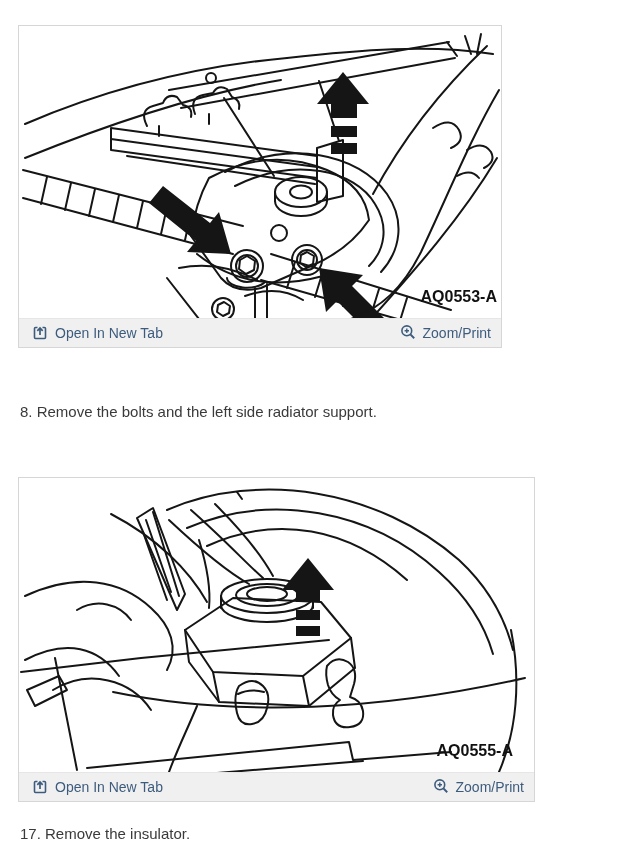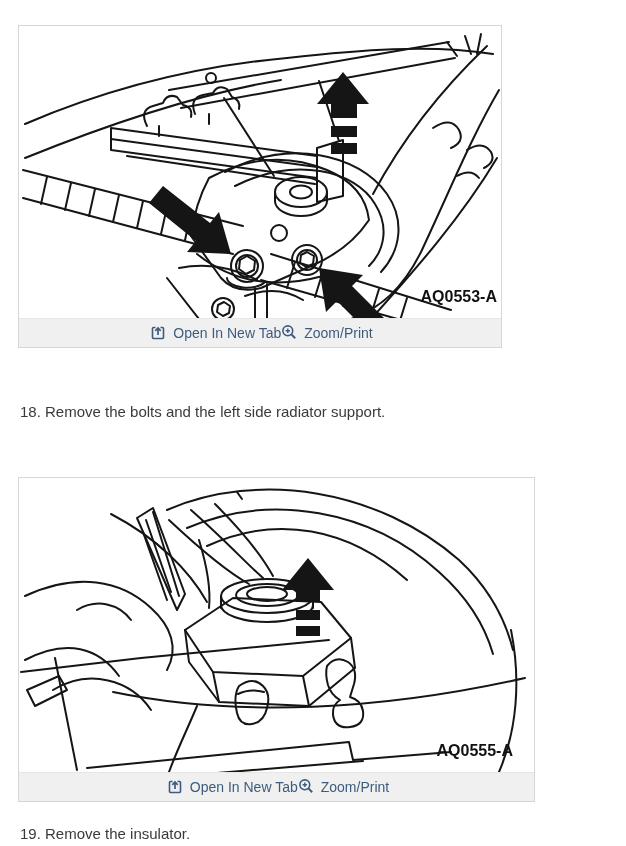--- a/index.html
+++ b/index.html
@@ -17,21 +17,21 @@
     box-sizing:border-box;
   }
   .panel-1{left:18px;top:25px;width:484px;height:323px;}
   .panel-2{left:18px;top:445px;width:517px;height:325px;margin-top:32px;}
   .panel-img{display:block;background:#ffffff;}
   .panel-footer{
     height:29px;
     background:#f0f0f1;
     border-top:1px solid #e6e6e7;
     display:flex;
-    justify-content:center;
+    justify-content:space-between;
     align-items:center;
     padding:0 10px 0 13px;
     box-sizing:border-box;
   }
   .flink{
     display:flex;
     align-items:center;
     gap:7px;
     color:#3d5c7d;
     font-size:14px;
@@ -143,21 +143,21 @@
         <svg width="16" height="16" viewBox="0 0 16 16" style="margin-top:-3px">
           <circle cx="6.8" cy="6.8" r="4.9" fill="none" stroke="currentColor" stroke-width="1.6"></circle>
           <path d="M6.8,4.6 v4.4 M4.6,6.8 h4.4" stroke="currentColor" stroke-width="1.4" fill="none"></path>
           <path d="M10.4,10.4 L14.2,14.2" stroke="currentColor" stroke-width="2" fill="none"></path>
         </svg>
         <span>Zoom/Print</span>
       </a>
     </div>
   </div>
 
-  <p class="step step-10">18. Remove the bolts and the left side radiator support.</p>
+  <p class="step step-10">8. Remove the bolts and the left side radiator support.</p>
 
   <div class="panel panel-2">
     <svg class="panel-img" width="515" height="294" viewBox="0 0 515 294">
 
       <path class="lineart" d="M218,14 l5,7"></path>
 
       <path class="lineart" fill="#ffffff" d="M118,40 L134,30 L166,116 L158,132 Z"></path>
       <path class="lineart" stroke-width="1.4" d="M127,42 L152,114 M124,54 L148,122 M134,34 L160,118"></path>
 
       <path class="lineart" d="M92,36 C138,60 170,92 188,124"></path>
@@ -217,15 +217,15 @@
         <svg width="16" height="16" viewBox="0 0 16 16" style="margin-top:-3px">
           <circle cx="6.8" cy="6.8" r="4.9" fill="none" stroke="currentColor" stroke-width="1.6"></circle>
           <path d="M6.8,4.6 v4.4 M4.6,6.8 h4.4" stroke="currentColor" stroke-width="1.4" fill="none"></path>
           <path d="M10.4,10.4 L14.2,14.2" stroke="currentColor" stroke-width="2" fill="none"></path>
         </svg>
         <span>Zoom/Print</span>
       </a>
     </div>
   </div>
 
-  <p class="step step-11">19. Remove the insulator.</p>
+  <p class="step step-11">17. Remove the insulator.</p>
 
 </div>
 
 </body></html>

